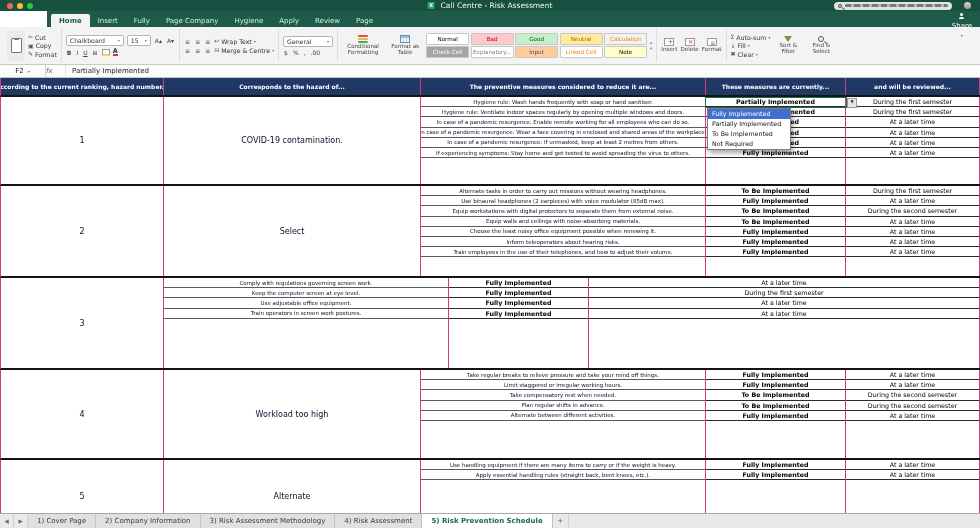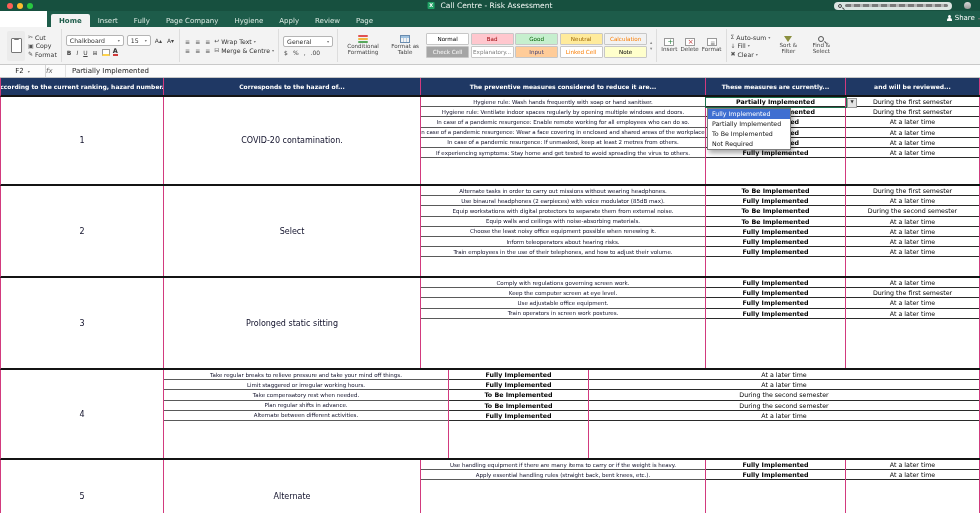--- a/index.html
+++ b/index.html
@@ -21,21 +21,21 @@
   .search-pill{position:absolute;right:28px;top:1.5px;width:118px;height:8px;border-radius:4px;background:rgba(255,255,255,.85);display:flex;align-items:center;gap:3px;padding:0 4px;}
   .mag{width:4px;height:4px;border:1px solid #444;border-radius:50%;position:relative;flex:0 0 4px;}
   .mag::after{content:"";position:absolute;width:2.5px;height:1px;background:#444;left:3px;top:3.5px;transform:rotate(45deg);}
   .scribble{flex:1;height:3px;background:repeating-linear-gradient(90deg,#7a7a7a 0 6px,#b5b5b5 6px 9px);border-radius:2px;}
   .tb-circle{position:absolute;right:9px;top:2px;width:7px;height:7px;border-radius:50%;background:linear-gradient(#d8d8d8,#9a9a9a);}
 
   
   .tabstrip{height:16px;background:var(--green-strip);display:flex;align-items:flex-end;padding:0 4px;position:relative;flex:0 0 16px;margin-left:47px;}
   .rtab{color:#dcebe3;font-size:7px;padding:2.5px 8px;white-space:nowrap;}
   .rtab.active{background:var(--ribbon-bg);color:#1d5c4a;font-weight:bold;border-radius:2px 2px 0 0;}
-  .share{position:absolute;right:0;top:3px;display:flex;align-items:center;gap:3px;color:#fff;font-size:7px;}
+  .share{position:absolute;right:8px;top:3px;display:flex;align-items:center;gap:3px;color:#fff;font-size:7px;flex-direction:column;}
   .person{width:5px;height:5px;position:relative;display:inline-block;}
   .person::before{content:"";position:absolute;width:3px;height:3px;border-radius:50%;background:#fff;left:1px;top:-1px;}
   .person::after{content:"";position:absolute;width:5px;height:2.5px;border-radius:2px 2px 0 0;background:#fff;left:0;top:2.5px;}
 
   
   .ribbon{height:38px;background:var(--ribbon-bg);border-bottom:1px solid #c9c9c9;display:flex;align-items:stretch;padding:2px 3px;font-size:6.2px;color:#333;overflow:hidden;flex:0 0 38px;}
   .rgroup{display:flex;align-items:center;gap:3px;padding:0 4px;border-right:1px solid #ddd;flex:0 0 auto;}
   .vstack{display:flex;flex-direction:column;justify-content:center;gap:1.5px;}
   .srow{display:flex;align-items:center;gap:2px;white-space:nowrap;}
   .ico{font-size:6px;color:#555;line-height:1;}
@@ -326,21 +326,21 @@
       <div class="th thC">The preventive measures considered to reduce it are...</div>
       <div class="th thD">These measures are currently...</div>
       <div class="th thE">and will be reviewed...</div>
     </div>
     <div>
         <div class="hz" style="height: 89px;">
           <div class="cA">
             <div class="ctr">1</div>
           </div>
           <div class="cB">
-            <div class="ctr">COVID-20 contamination.</div>
+            <div class="ctr">COVID-19 contamination.</div>
           </div>
           <div class="cC">
             <div class="mc">Hygiene rule: Wash hands frequently with soap or hand sanitiser.</div>
             <div class="mc">Hygiene rule: Ventilate indoor spaces regularly by opening multiple windows and doors.</div>
             <div class="mc">In case of a pandemic resurgence: Enable remote working for all employees who can do so.</div>
             <div class="mc">In case of a pandemic resurgence: Wear a face covering in enclosed and shared areas of the workplace.</div>
             <div class="mc">In case of a pandemic resurgence: If unmasked, keep at least 2 metres from others.</div>
             <div class="mc">If experiencing symptoms: Stay home and get tested to avoid spreading the virus to others.</div>
           </div>
           <div class="cD">
@@ -392,23 +392,20 @@
             <div class="rc">At a later time</div>
             <div class="rc">At a later time</div>
             <div class="rc">At a later time</div>
             <div class="rc">At a later time</div>
           </div>
         </div>
         <div class="hz" style="height: 92px;">
           <div class="cA">
             <div class="ctr">3</div>
           </div>
-          <div class="cB">
-            <div class="ctr">Prolonged static sitting</div>
-          </div>
           <div class="cC">
             <div class="mc">Comply with regulations governing screen work.</div>
             <div class="mc">Keep the computer screen at eye level.</div>
             <div class="mc">Use adjustable office equipment.</div>
             <div class="mc">Train operators in screen work postures.</div>
           </div>
           <div class="cD">
             <div class="sc">Fully Implemented</div>
             <div class="sc">Fully Implemented</div>
             <div class="sc">Fully Implemented</div>
@@ -417,20 +414,23 @@
           <div class="cE">
             <div class="rc">At a later time</div>
             <div class="rc">During the first semester</div>
             <div class="rc">At a later time</div>
             <div class="rc">At a later time</div>
           </div>
         </div>
         <div class="hz" style="height: 90px;">
           <div class="cA">
             <div class="ctr">4</div>
+          </div>
+          <div class="cB">
+            <div class="ctr">Workload too high</div>
           </div>
           <div class="cC">
             <div class="mc">Take regular breaks to relieve pressure and take your mind off things.</div>
             <div class="mc">Limit staggered or irregular working hours.</div>
             <div class="mc">Take compensatory rest when needed.</div>
             <div class="mc">Plan regular shifts in advance.</div>
             <div class="mc">Alternate between different activities.</div>
           </div>
           <div class="cD">
             <div class="sc">Fully Implemented</div>
@@ -474,14 +474,26 @@
       <span class="ico">▼</span>
     </div>
     <div class="dropdown">
         <div class="opt hl">Fully Implemented</div>
         <div class="opt">Partially Implemented</div>
         <div class="opt">To Be Implemented</div>
         <div class="opt">Not Required</div>
       </div>
   </div>
 
+  <div class="sheetbar">
+    <span class="navarr">◀</span>
+    <span class="navarr">▶</span>
+    <div class="stabs">
+        <div class="stab">1) Cover Page</div>
+        <div class="stab">2) Company Information</div>
+        <div class="stab">3) Risk Assessment Methodology</div>
+        <div class="stab">4) Risk Assessment</div>
+        <div class="stab active">5) Risk Prevention Schedule</div>
+      </div>
+    <span class="addtab">+</span>
+  </div>
 
 </div>
 
 </body></html>

